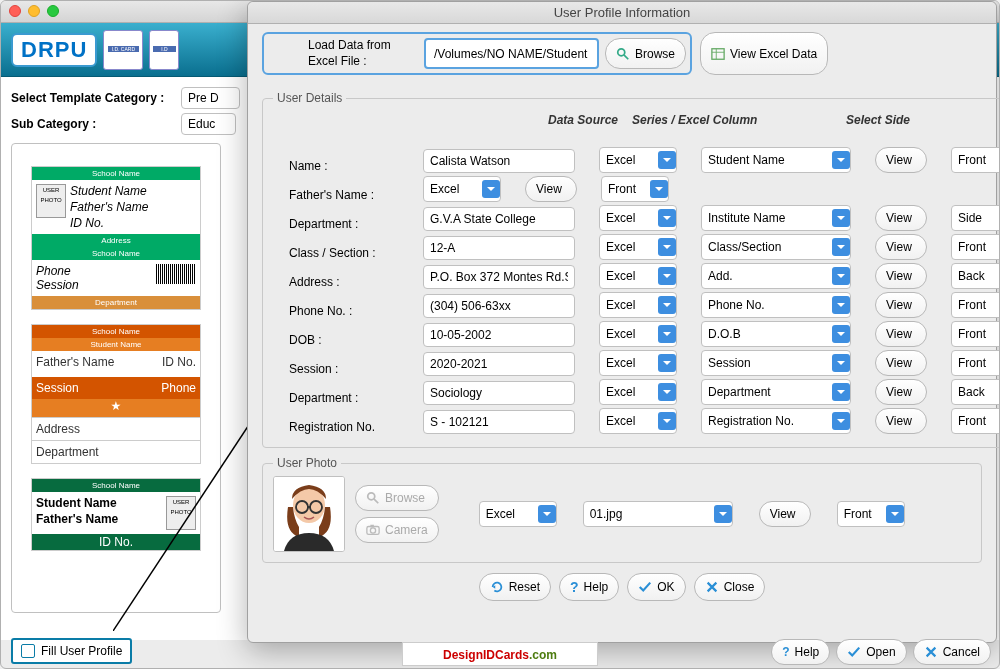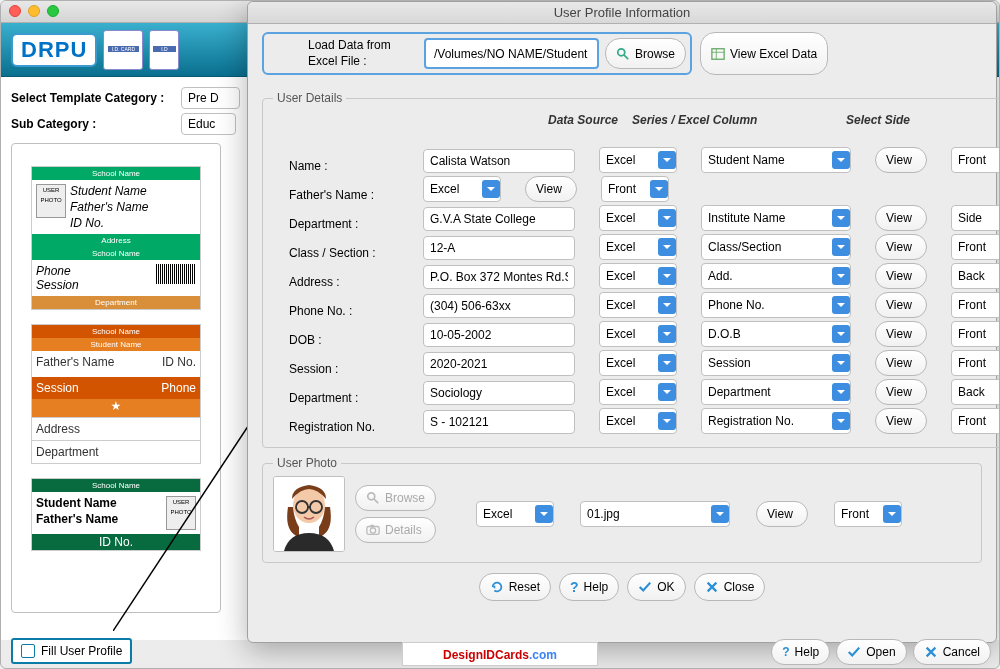--- a/index.html
+++ b/index.html
@@ -70,21 +70,21 @@
 .avatar-svg { width:70px; height:74px; }
 .photo-btns { display:flex; flex-direction:column; gap:6px; }
 .photo-btns .mac-btn { color:#aaa; }
 
 .footer-btns { display:flex; justify-content:center; gap:8px; margin-top:10px; }
 
 .arrow-line { position:absolute; left:112px; top:410px; width:190px; height:220px; pointer-events:none; }
 
 .bottom-help { position:absolute; bottom:3px; right:8px; display:flex; gap:6px; }
 .bottom-brand { position:absolute; bottom:2px; left:50%; transform:translateX(-50%); background:#fff; border:1px solid #ccc; padding:3px 40px; font-weight:bold; font-size:14px; color:#c00; }
-.bottom-brand span.dot { color:#3b82f6; width:auto; height:auto; border-radius:0; display:inline; background:none; border:none; }
+.bottom-brand span.dot { color:#4d7c0f; width:auto; height:auto; border-radius:0; display:inline; background:none; border:none; }
 
 .zoom-ctrl { position:absolute; top:56px; right:14px; width:24px; height:24px; border:1px solid #b0b0b0; border-radius:4px; background:linear-gradient(#fff,#eee); display:flex; align-items:center; justify-content:center; }
 .zoom-ctrl::after { content:""; border:5px solid transparent; border-top-color:#666; margin-top:4px; }
 
 svg.icn { width:14px; height:14px; }
 </style>
 </head>
 <body>
 
 <div class="window">
@@ -440,21 +440,21 @@
                   <line x1="9" y1="9" x2="14" y2="14" stroke="#bbb" stroke-width="2"></line>
                 </svg>
               <span>Browse</span>
             </div>
             <div class="mac-btn">
               <svg class="icn" viewBox="0 0 16 16">
                   <rect x="1" y="4" width="14" height="9" rx="2" fill="none" stroke="#bbb" stroke-width="1.5"></rect>
                   <circle cx="8" cy="8.5" r="3" fill="none" stroke="#bbb" stroke-width="1.5"></circle>
                   <rect x="5" y="2" width="4" height="3" fill="#bbb"></rect>
                 </svg>
-              <span>Details</span>
+              <span>Camera</span>
             </div>
           </div>
           <div style="width:20px"></div>
           <div class="sel ds">
               <span>Excel</span>
               <div class="caret"></div>
             </div>
           <div style="width:6px"></div>
           <div class="sel col">
               <span>01.jpg</span>

